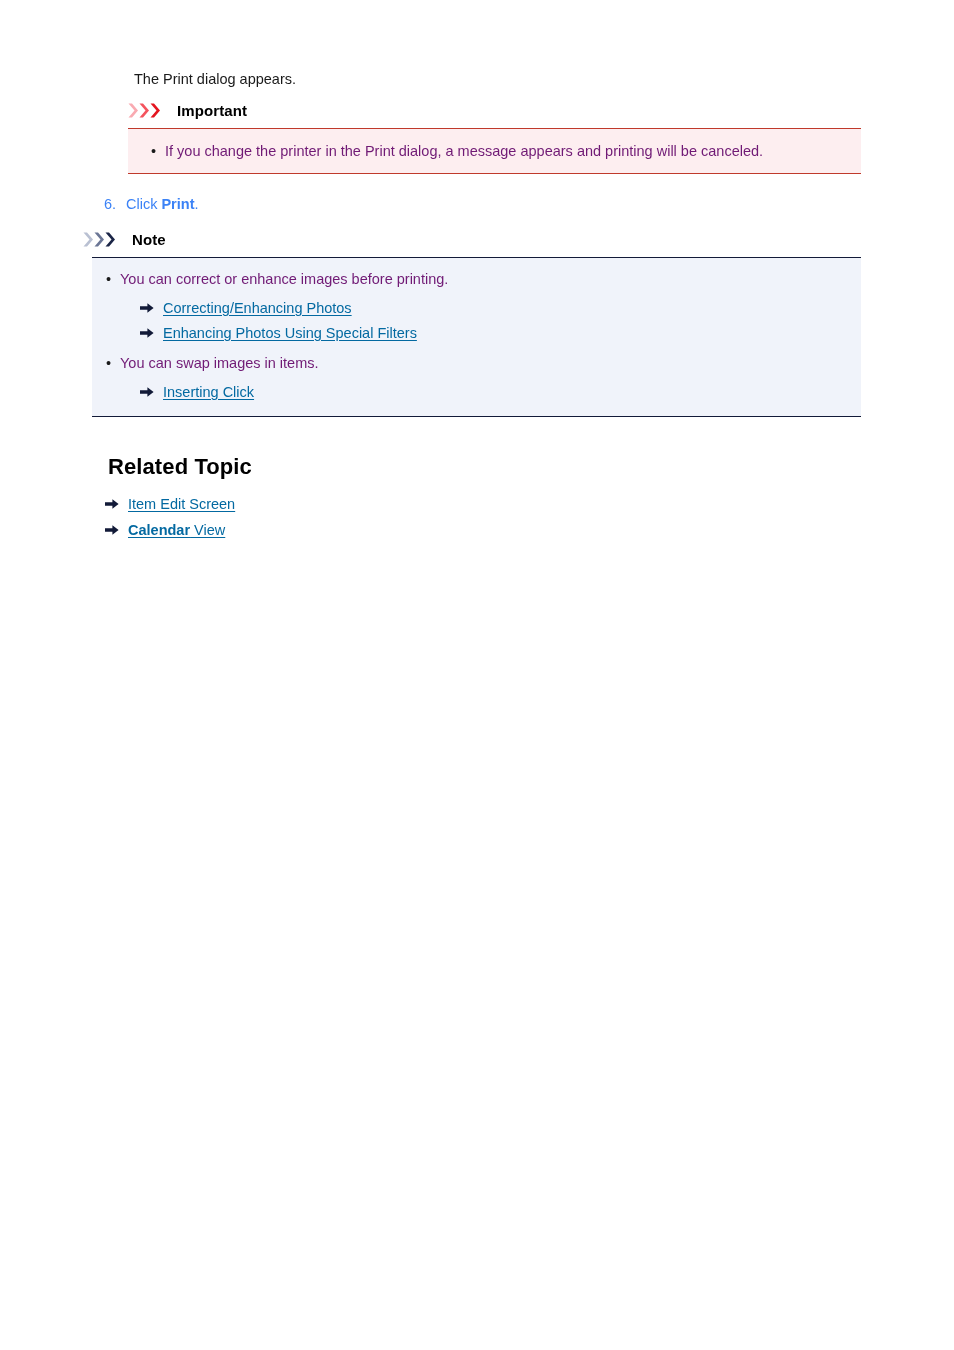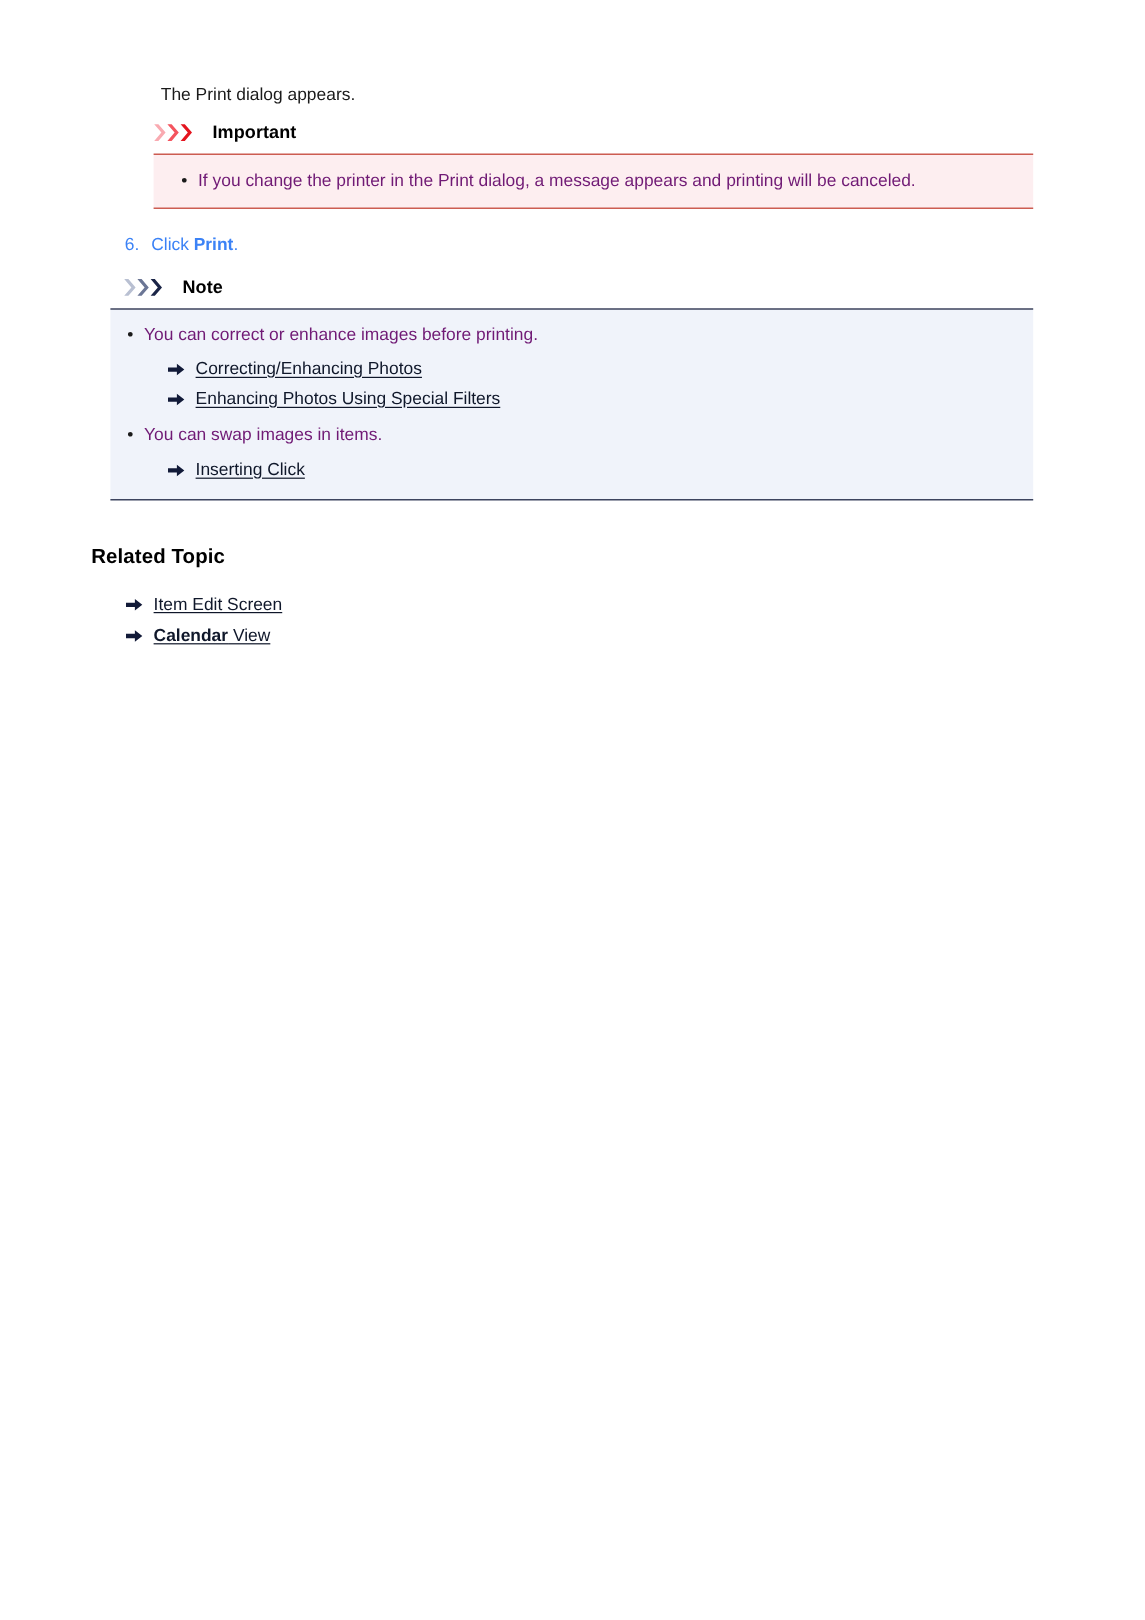--- a/index.html
+++ b/index.html
@@ -89,21 +89,21 @@
     line-height: 20px;
     color: #3b82f6;
     white-space: nowrap;
   }
   .step .num { display: inline-block; width: 22px; }
   .step b { font-weight: bold; }
 
   
   #note-head {
     position: absolute;
-    left: 103px;
+    left: 83px;
     top: 231px;
   }
   .note-box {
     position: absolute;
     left: 92px;
     top: 257px;
     width: 769px;
     background: #f0f3fa;
     border-top: 1.8px solid #121a38;
     border-bottom: 1.8px solid #121a38;
@@ -147,33 +147,33 @@
 
   .arrow-icon {
     display: inline-block;
     flex: 0 0 auto;
     line-height: 0;
   }
 
   a.doclink {
     font-size: 14.5px;
     line-height: 20px;
-    color: #0f172a;
+    color: #0369a1;
     text-decoration: underline;
     text-underline-offset: 2px;
     cursor: pointer;
   }
   a.doclink .lead-bold { font-weight: bold; }
 
   
   .section-title {
     position: absolute;
-    left: 76px;
+    left: 108px;
     top: 454px;
-    font-size: 17px;
+    font-size: 22px;
     font-weight: bold;
     color: #000000;
     letter-spacing: 0.1px;
   }
   .related-links {
     position: absolute;
     left: 105px;
     top: 494px;
   }
   .related-links .link-row + .link-row { margin-top: 6px; }

